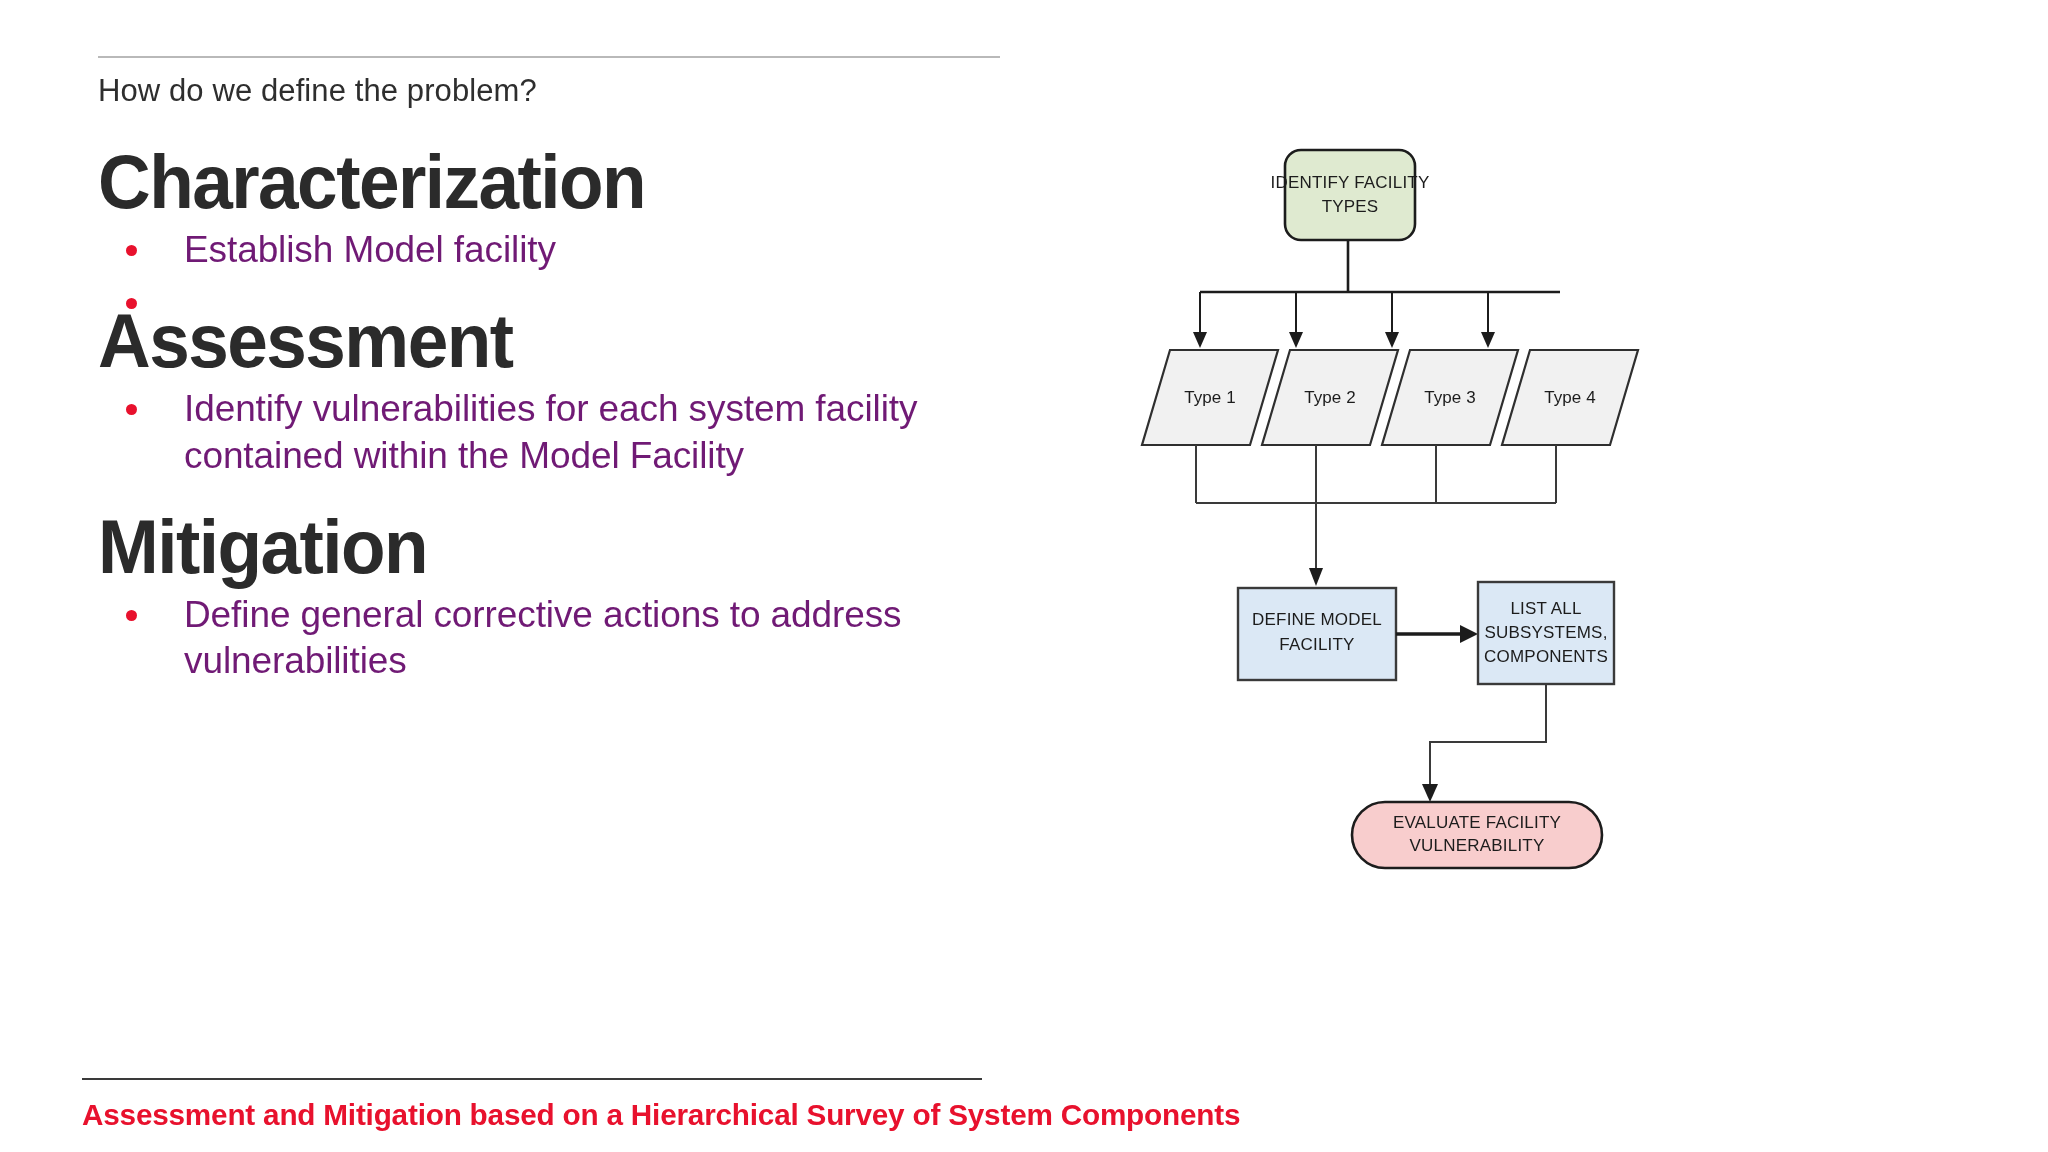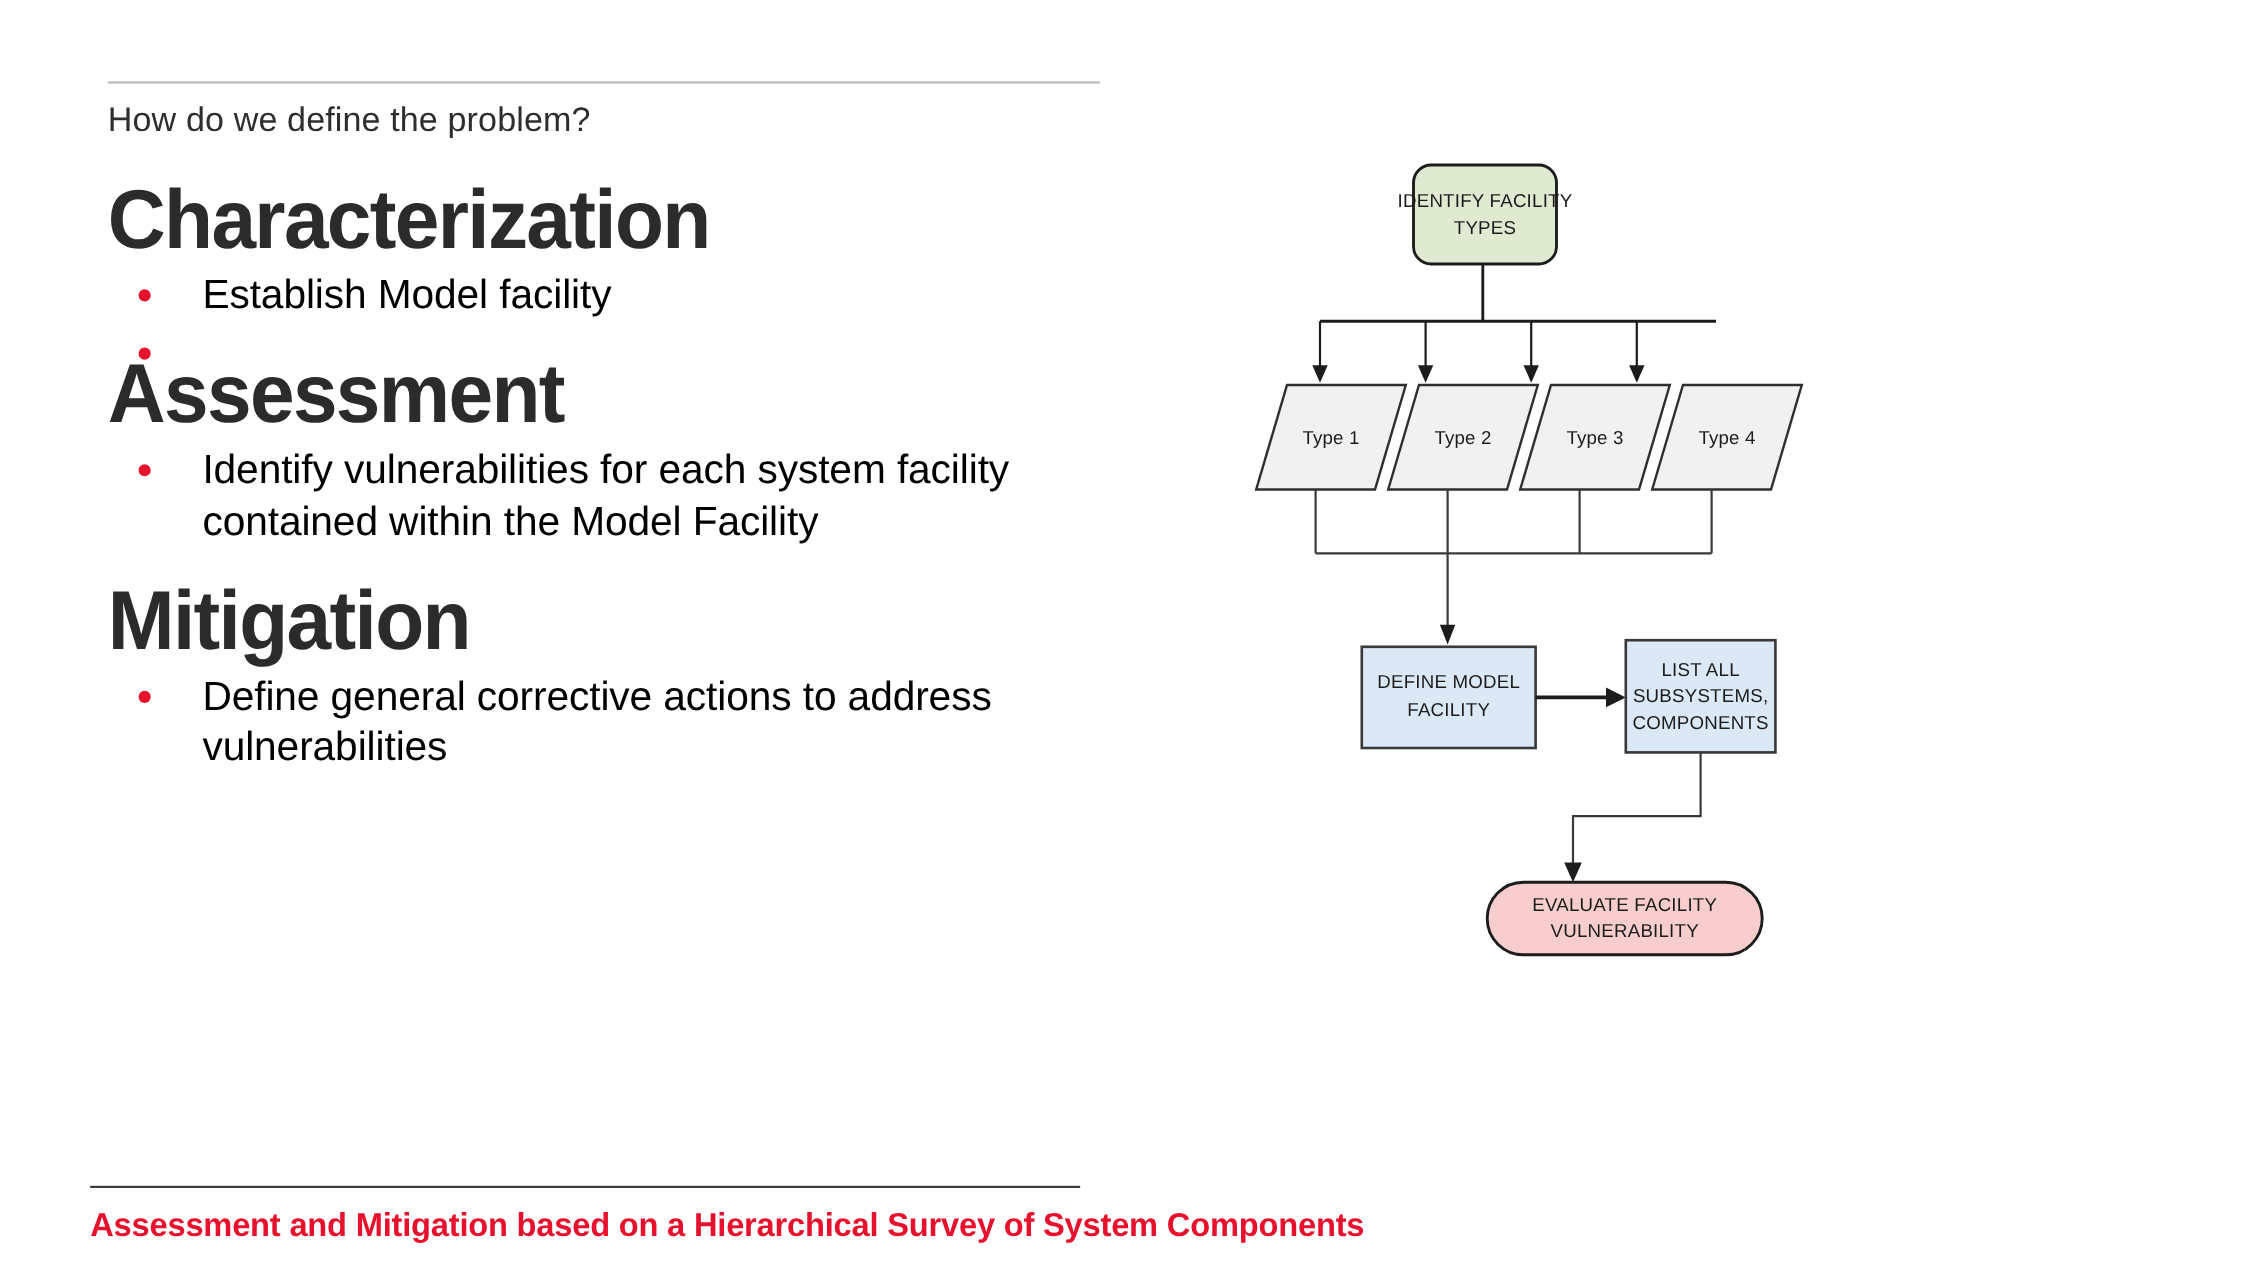--- a/index.html
+++ b/index.html
@@ -20,21 +20,21 @@
   .slide {
     position: absolute;
     inset: 0;
     background: #ffffff;
   }
 
   
   .left-col {
     position: absolute;
     left: 98px;
-    top: 74px;
+    top: 56px;
     width: 920px;
   }
 
   .kicker-rule {
     width: 902px;
     height: 0;
     border-top: 2px solid #b9b9b9;
     margin: 0 0 14px 0;
   }
 
@@ -68,21 +68,21 @@
     list-style: none;
     margin: 0;
     padding: 0;
   }
 
   ul.bullets li {
     position: relative;
     padding-left: 86px;
     font-size: 37px;
     line-height: 1.26;
-    color: #000000;
+    color: #701a75;
     margin-bottom: 6px;
     letter-spacing: -0.1px;
     max-width: 830px;
   }
 
   ul.bullets li .dot {
     position: absolute;
     left: 28px;
     top: 18px;
     width: 11px;

